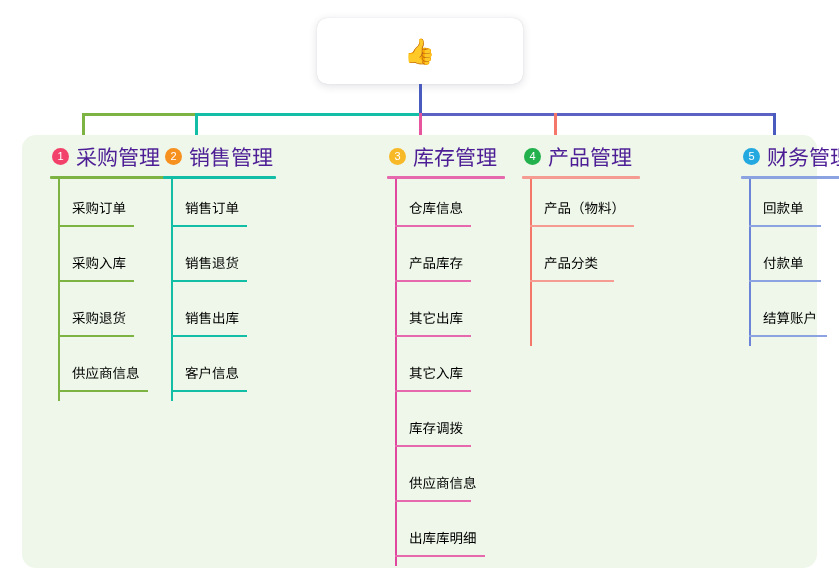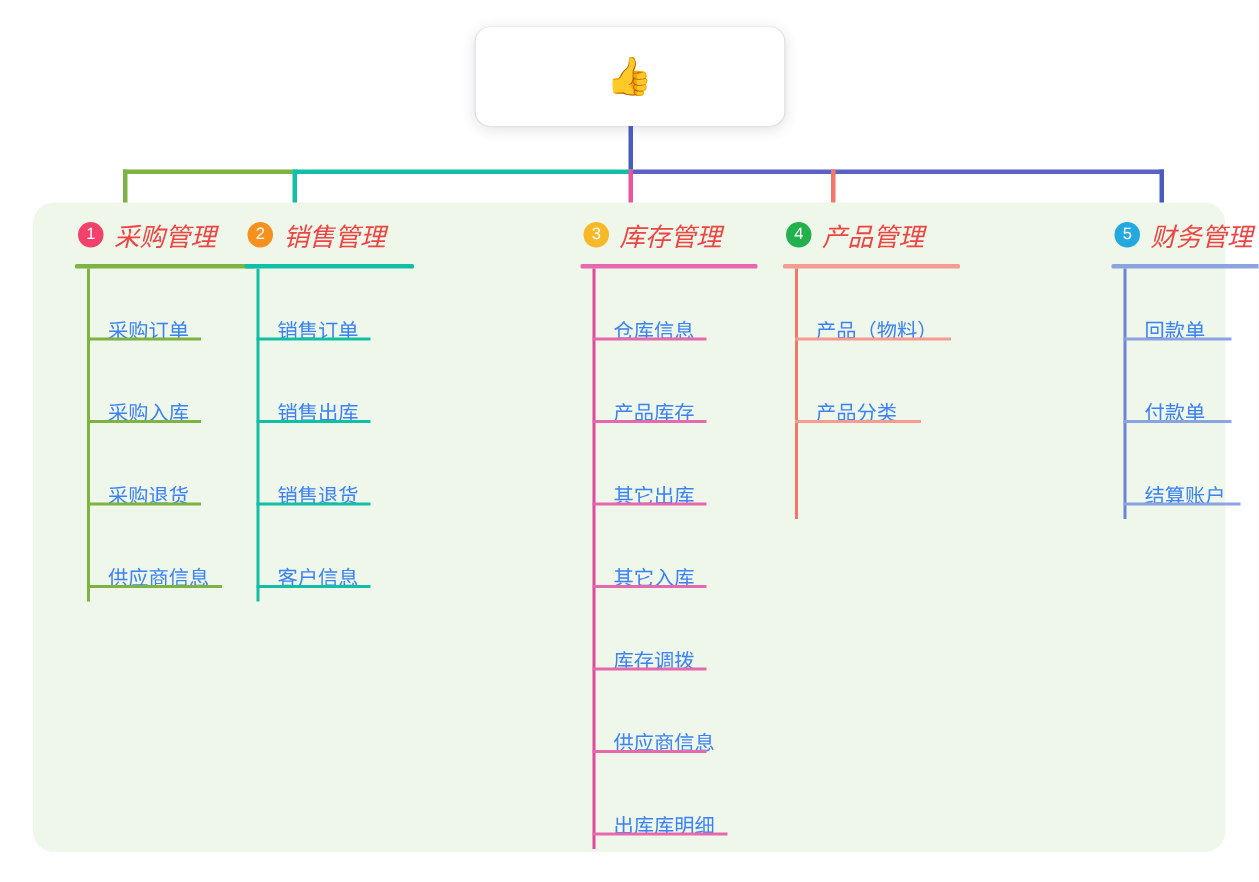--- a/index.html
+++ b/index.html
@@ -89,24 +89,23 @@
     border-radius: 50%;
     color: #ffffff;
     font-size: 11px;
     line-height: 17px;
     text-align: center;
     font-weight: normal;
     flex: none;
     display: block;
   }
   .head-label {
-    font-size: 17px;
-    color: #ef4444;
+    font-size: 21px;
+    color: #4c1d95;
     white-space: nowrap;
-    font-style: italic;
   }
   .head-rule {
     position: absolute;
     left: 14px;
     bottom: -2px;
     height: 3px;
     border-radius: 1px;
   }
 
   
@@ -122,23 +121,23 @@
     left: 0;
     width: 100%;
   }
   .item {
     position: relative;
     height: 55px;
   }
   .item-label {
     position: absolute;
     left: 36px;
-    top: 30px;
+    top: 18px;
     font-size: 13.5px;
-    color: #3b82f6;
+    color: #000000;
     white-space: nowrap;
   }
   .item-rule {
     position: absolute;
     left: 22px;
     top: 46px;
     height: 1.6px;
   }
 </style>
 </head>
@@ -200,25 +199,25 @@
           <span class="head-label">销售管理</span>
           <div class="head-rule" style="width: 113px; background: rgb(18, 191, 166);"></div>
         </div>
         <div class="spine" style="left: 22px; background: rgb(18, 191, 166); height: 222px;"></div>
         <div class="items">
           <div class="item">
             <span class="item-label">销售订单</span>
             <div class="item-rule" style="width: 76px; background: rgb(18, 191, 166);"></div>
           </div>
           <div class="item">
+            <span class="item-label">销售退货</span>
+            <div class="item-rule" style="width: 76px; background: rgb(18, 191, 166);"></div>
+          </div>
+          <div class="item">
             <span class="item-label">销售出库</span>
-            <div class="item-rule" style="width: 76px; background: rgb(18, 191, 166);"></div>
-          </div>
-          <div class="item">
-            <span class="item-label">销售退货</span>
             <div class="item-rule" style="width: 76px; background: rgb(18, 191, 166);"></div>
           </div>
           <div class="item">
             <span class="item-label">客户信息</span>
             <div class="item-rule" style="width: 76px; background: rgb(18, 191, 166);"></div>
           </div>
         </div>
       </div>
       <div class="column" style="left: 351px;">
         <div class="col-head">

